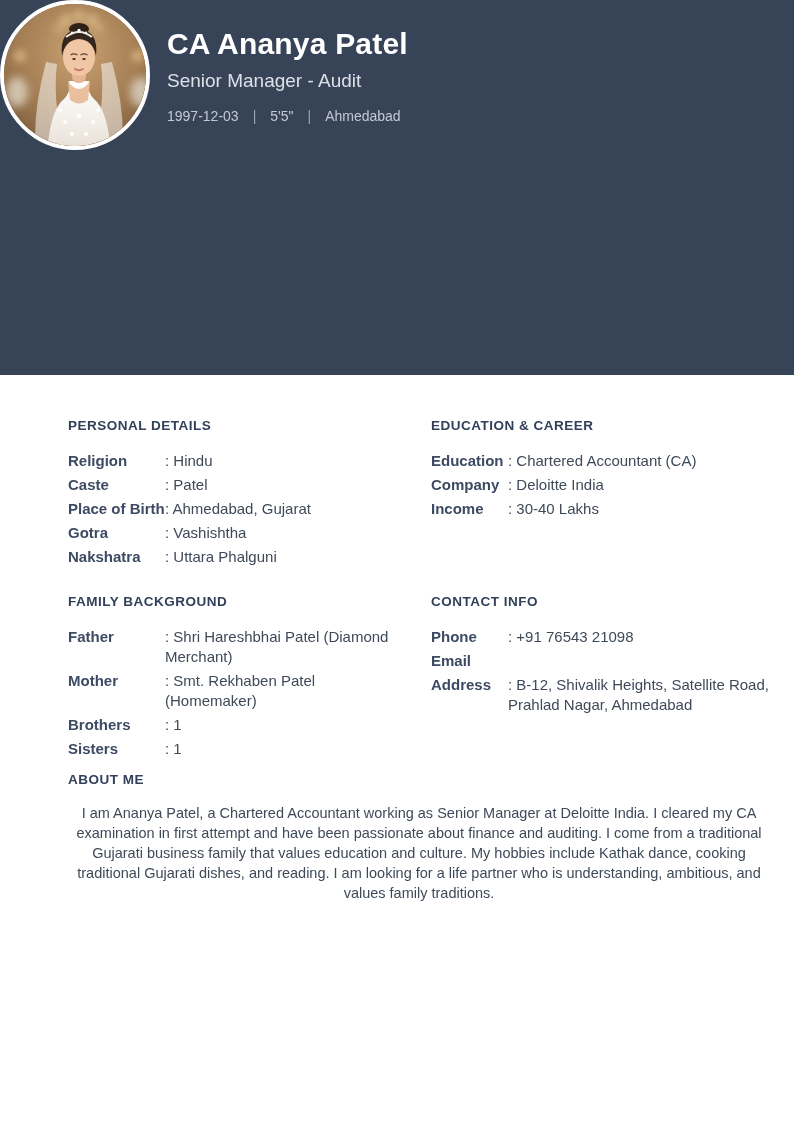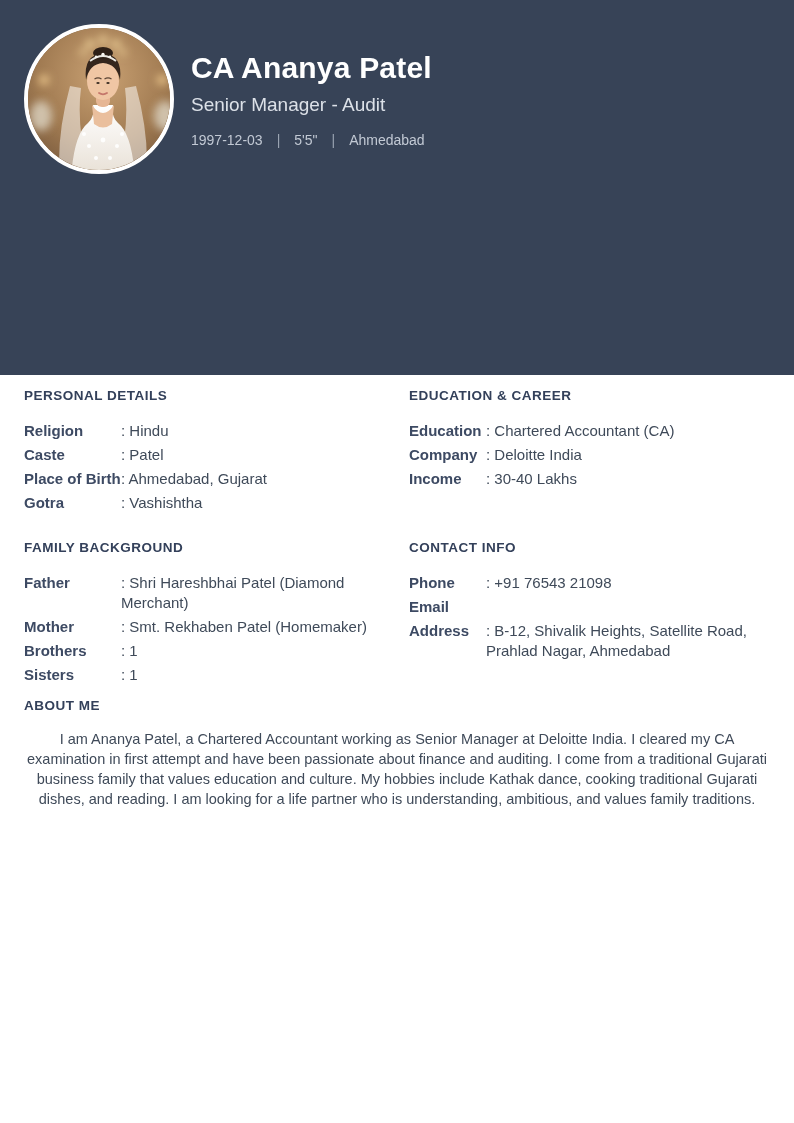--- a/index.html
+++ b/index.html
@@ -18,21 +18,21 @@
   body{font-family:"Liberation Sans", sans-serif;}
   .page{
     width:794px;height:1123px;margin:0 auto;
     background:var(--page_bg);
     position:relative;overflow:hidden;
   }
 
   
   .hero{
     height:375px;background:var(--header_bg);
-    padding:24px;display:flex;align-items:flex-start;
+    display:flex;align-items:flex-start;
   }
   .photo-ring{
     width:150px;height:150px;border-radius:50%;
     border:4px solid #ffffff;flex-shrink:0;
     overflow:hidden;background:#8a6a4a;
   }
   .photo-ring svg{display:block;}
   .hero-text{margin-left:17px;padding-top:27px;}
   .hero-name{
     font-size:30px;font-weight:700;color:var(--header_name);
@@ -42,21 +42,21 @@
     margin-top:7px;font-size:19px;font-weight:400;
     color:var(--header_subtitle);line-height:1.3;
   }
   .hero-meta{
     margin-top:15px;font-size:14px;color:var(--header_meta);
     display:inline-flex;align-items:flex-end;gap:14px;line-height:1.2;
   }
   .hero-meta .pipe{color:var(--pipe);}
 
   
-  .content{padding:12px 24px 0;}
+  .content{padding:42px 24px 0;margin-left:44px;}
   .grid{
     display:grid;grid-template-columns:1fr 1fr;
     column-gap:24px;row-gap:24px;
   }
   .section-heading{
     font-size:13.5px;font-weight:700;color:var(--heading);
     letter-spacing:0.5px;line-height:18px;margin-bottom:14px;
   }
   .detail-row{
     display:flex;align-items:flex-start;
@@ -168,20 +168,24 @@
           <div class="row-value">: Patel</div>
         </div>
         <div class="detail-row">
           <div class="row-label">Place of Birth</div>
           <div class="row-value">: Ahmedabad, Gujarat</div>
         </div>
         <div class="detail-row">
           <div class="row-label">Gotra</div>
           <div class="row-value">: Vashishtha</div>
         </div>
+        <div class="detail-row">
+          <div class="row-label">Nakshatra</div>
+          <div class="row-value">: Uttara Phalguni</div>
+        </div>
       </section>
 
       <section class="col-right">
         <h2 class="section-heading">EDUCATION &amp; CAREER</h2>
         <div class="detail-row">
           <div class="row-label">Education</div>
           <div class="row-value">: Chartered Accountant (CA)</div>
         </div>
         <div class="detail-row">
           <div class="row-label">Company</div>

